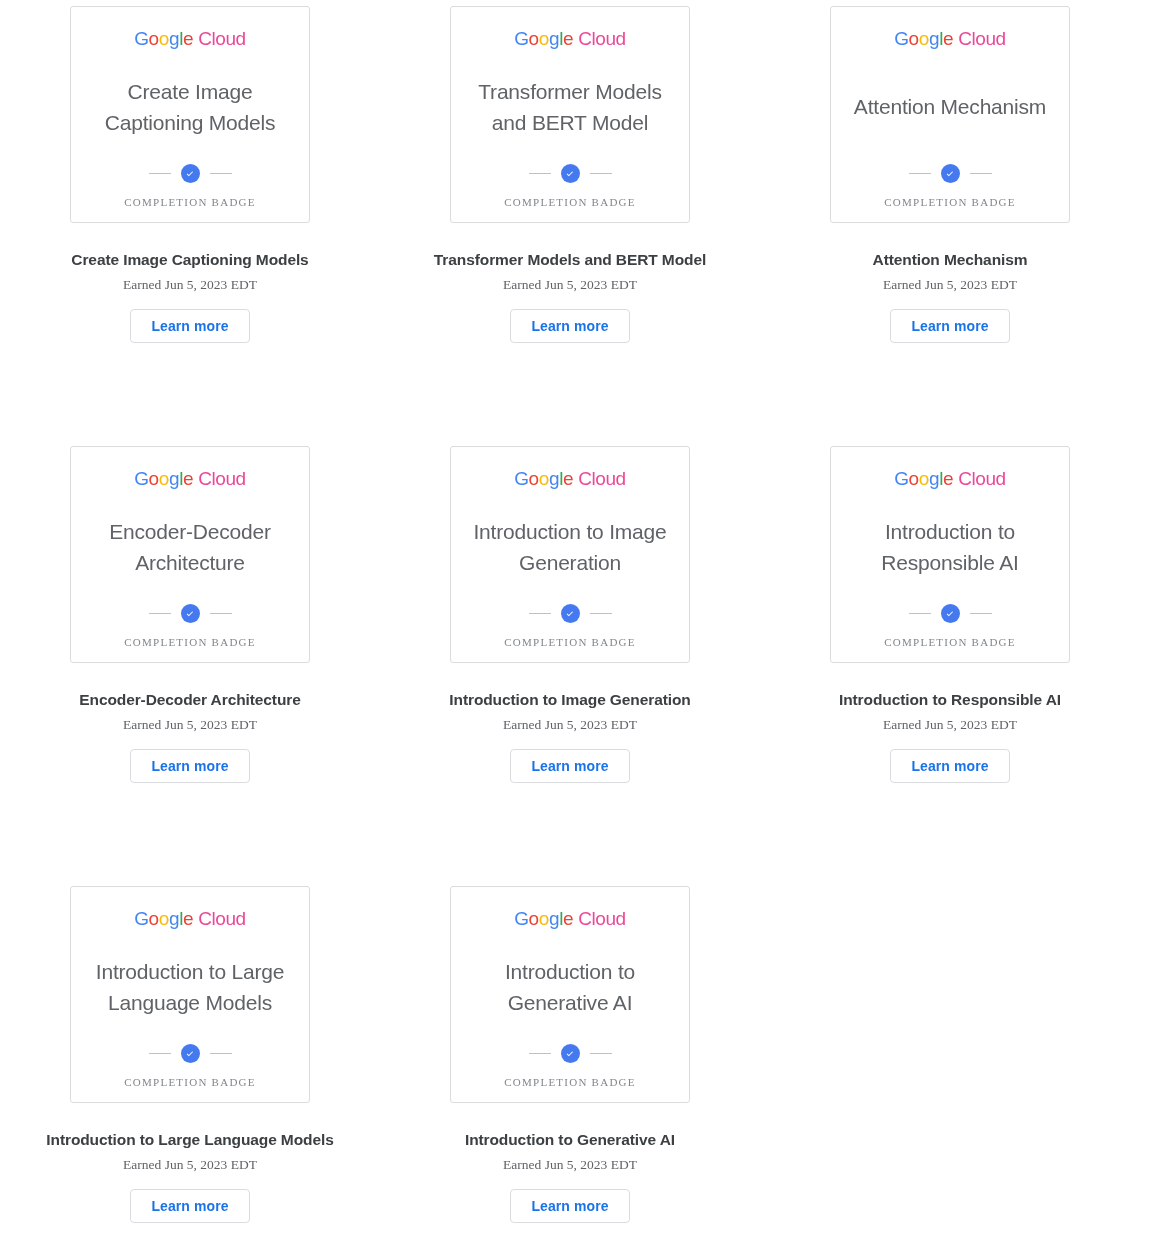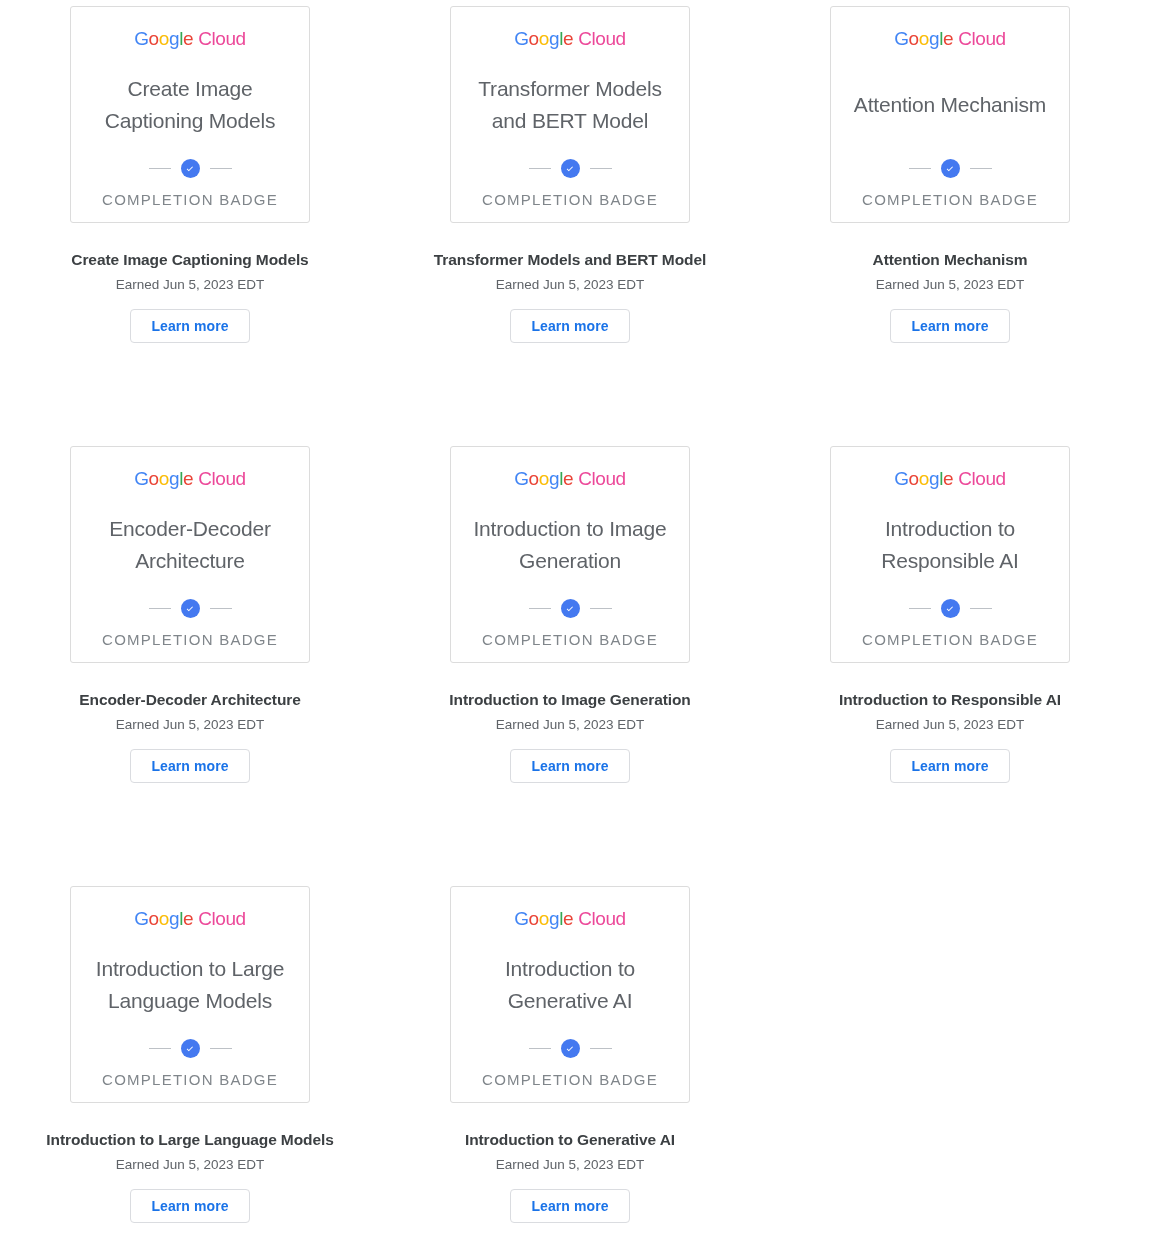--- a/index.html
+++ b/index.html
@@ -104,42 +104,44 @@
     background: #4479f0;
     display: flex;
     align-items: center;
     justify-content: center;
     flex: 0 0 auto;
   }
   .check-circle svg { display: block; }
 
   .badge-caption {
     color: #80868b;
-    font-size: 15px;
+    font-size: 11px;
     letter-spacing: 1.25px;
     text-transform: uppercase;
     margin-bottom: 14px;
+    font-family: Liberation Serif, serif;
   }
 
   
   .badge-name {
     margin-top: 28px;
     font-size: 15.5px;
     font-weight: 700;
     color: #3c4043;
     text-align: center;
     letter-spacing: -0.1px;
     line-height: 1.2;
   }
   .badge-earned {
     margin-top: 7px;
     font-size: 13.5px;
     color: #5f6368;
     text-align: left;
     line-height: 1.2;
+    font-family: Liberation Serif, serif;
   }
   .learn-more {
     margin-top: 16px;
     display: inline-flex;
     align-items: center;
     justify-content: center;
     min-width: 120px;
     height: 34px;
     padding: 0 18px;
     border: 1px solid #dadce0;

